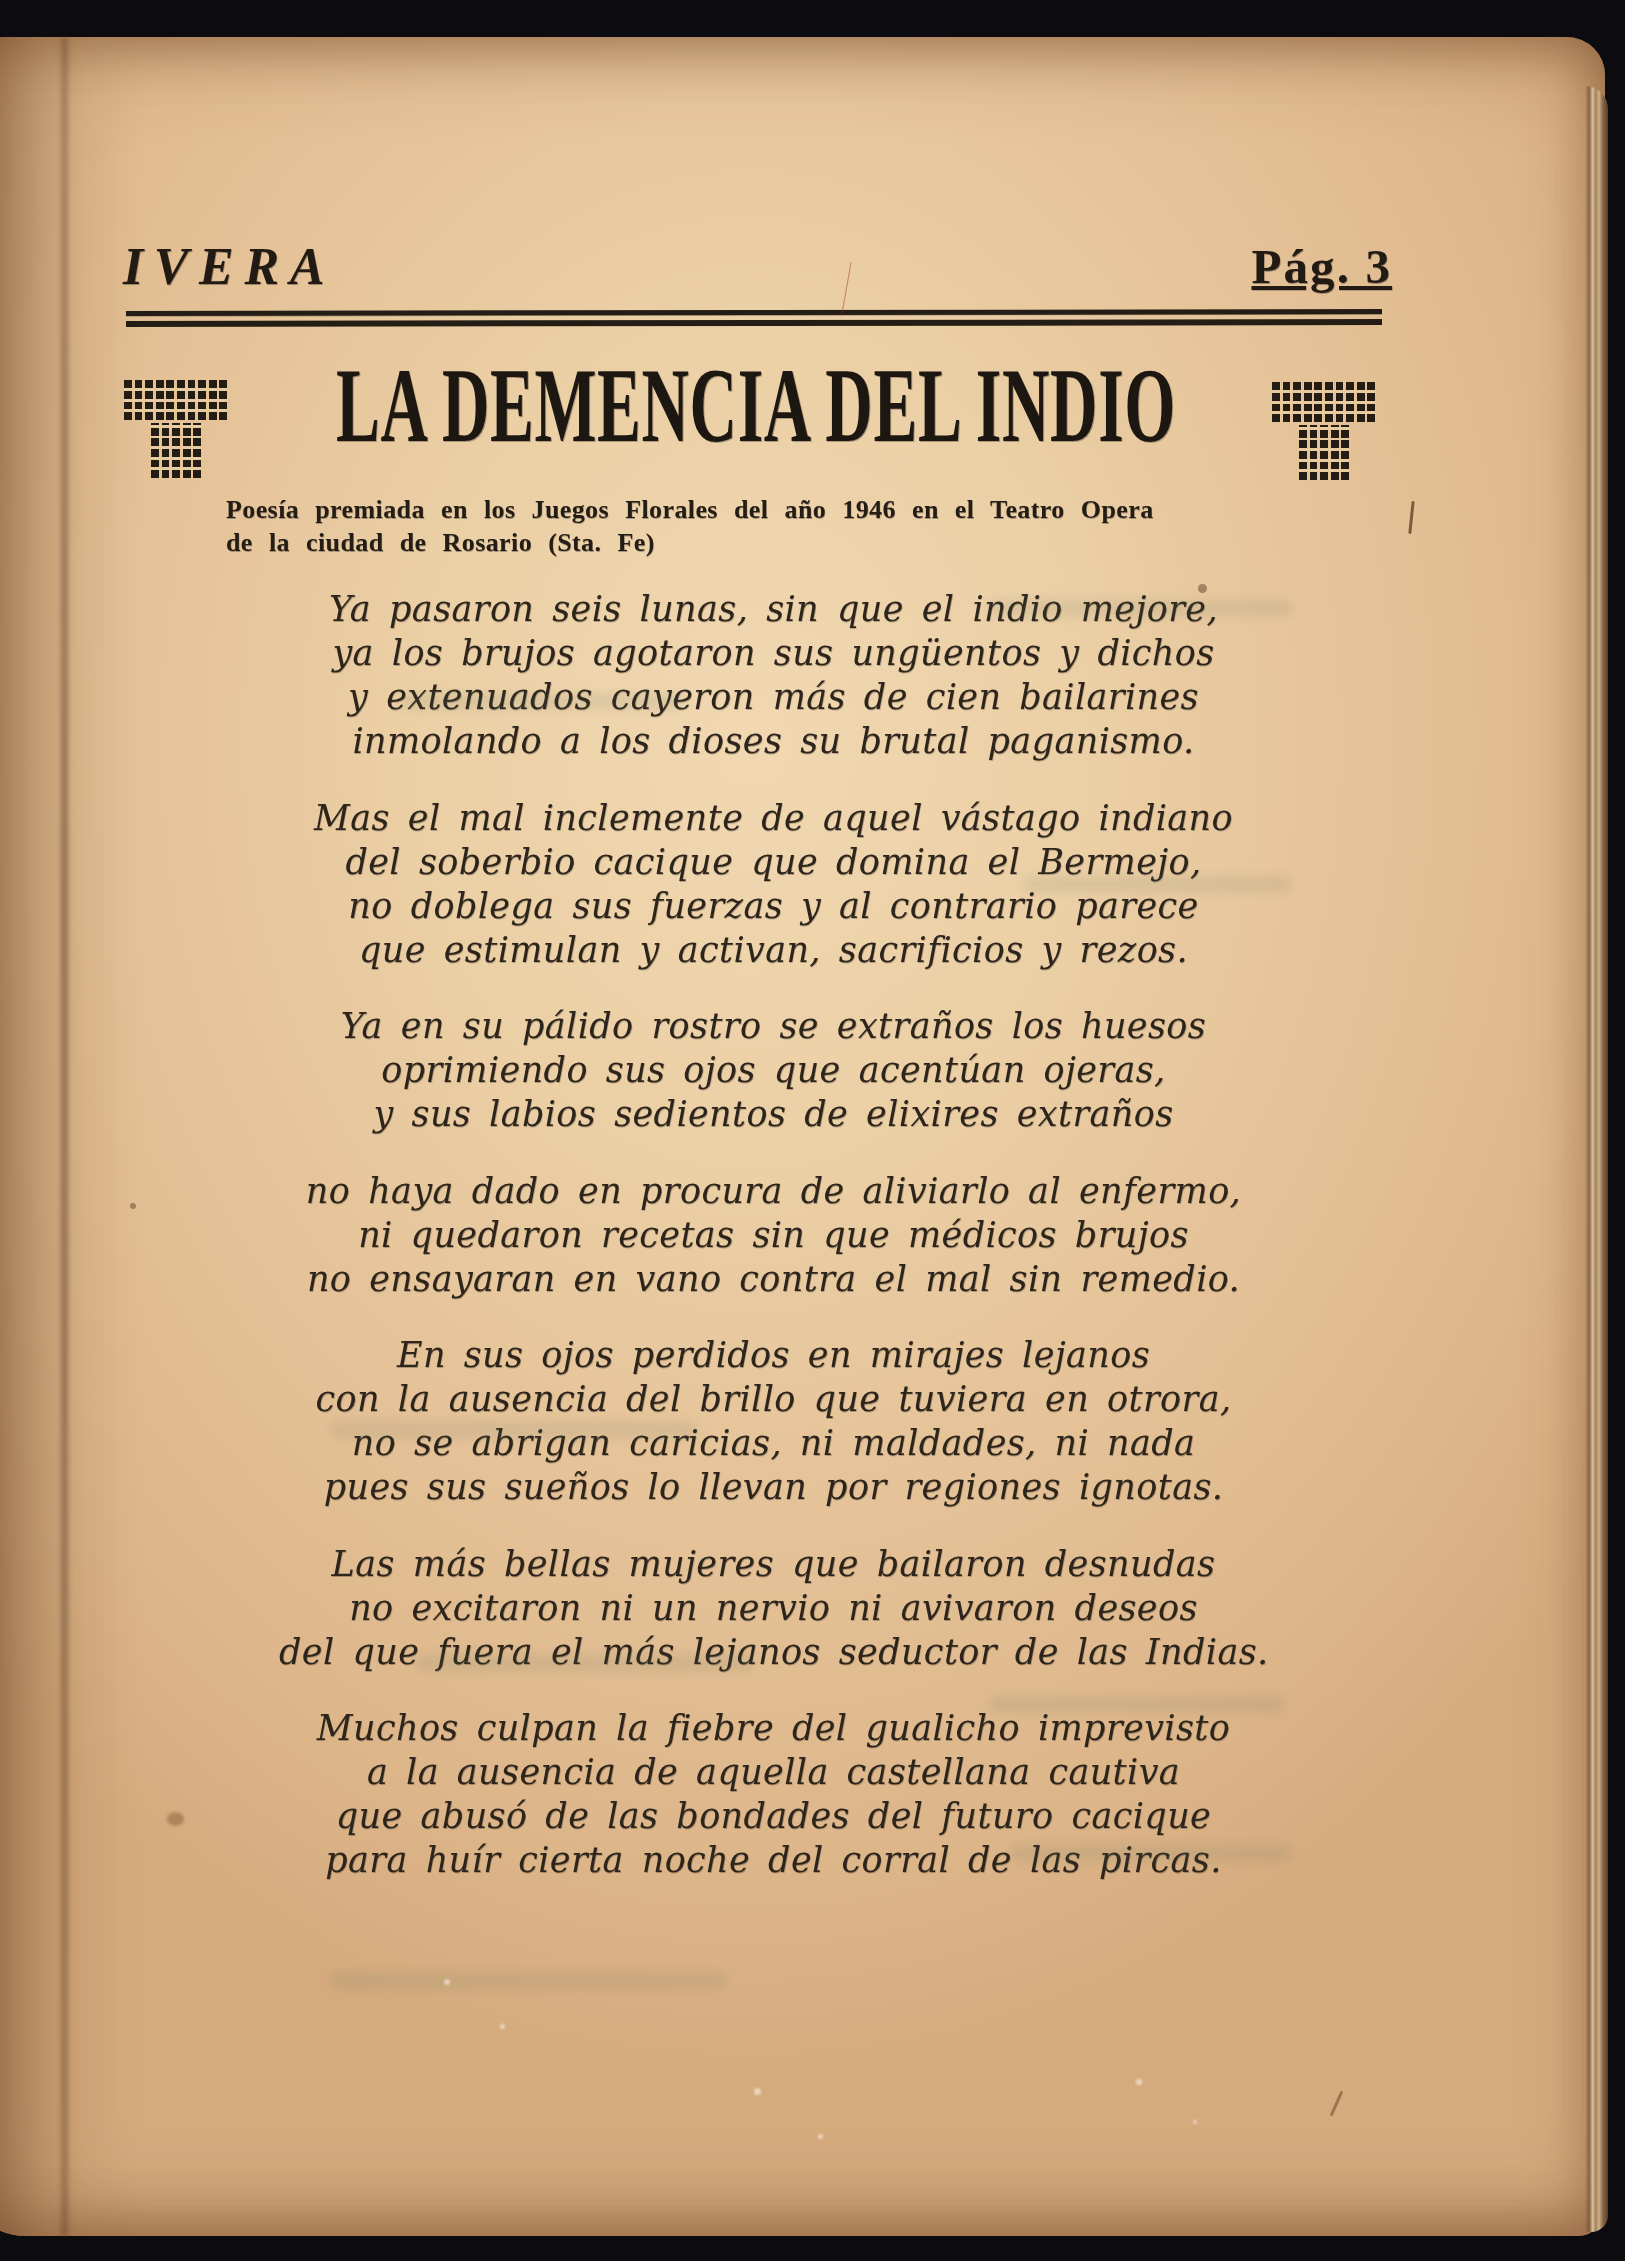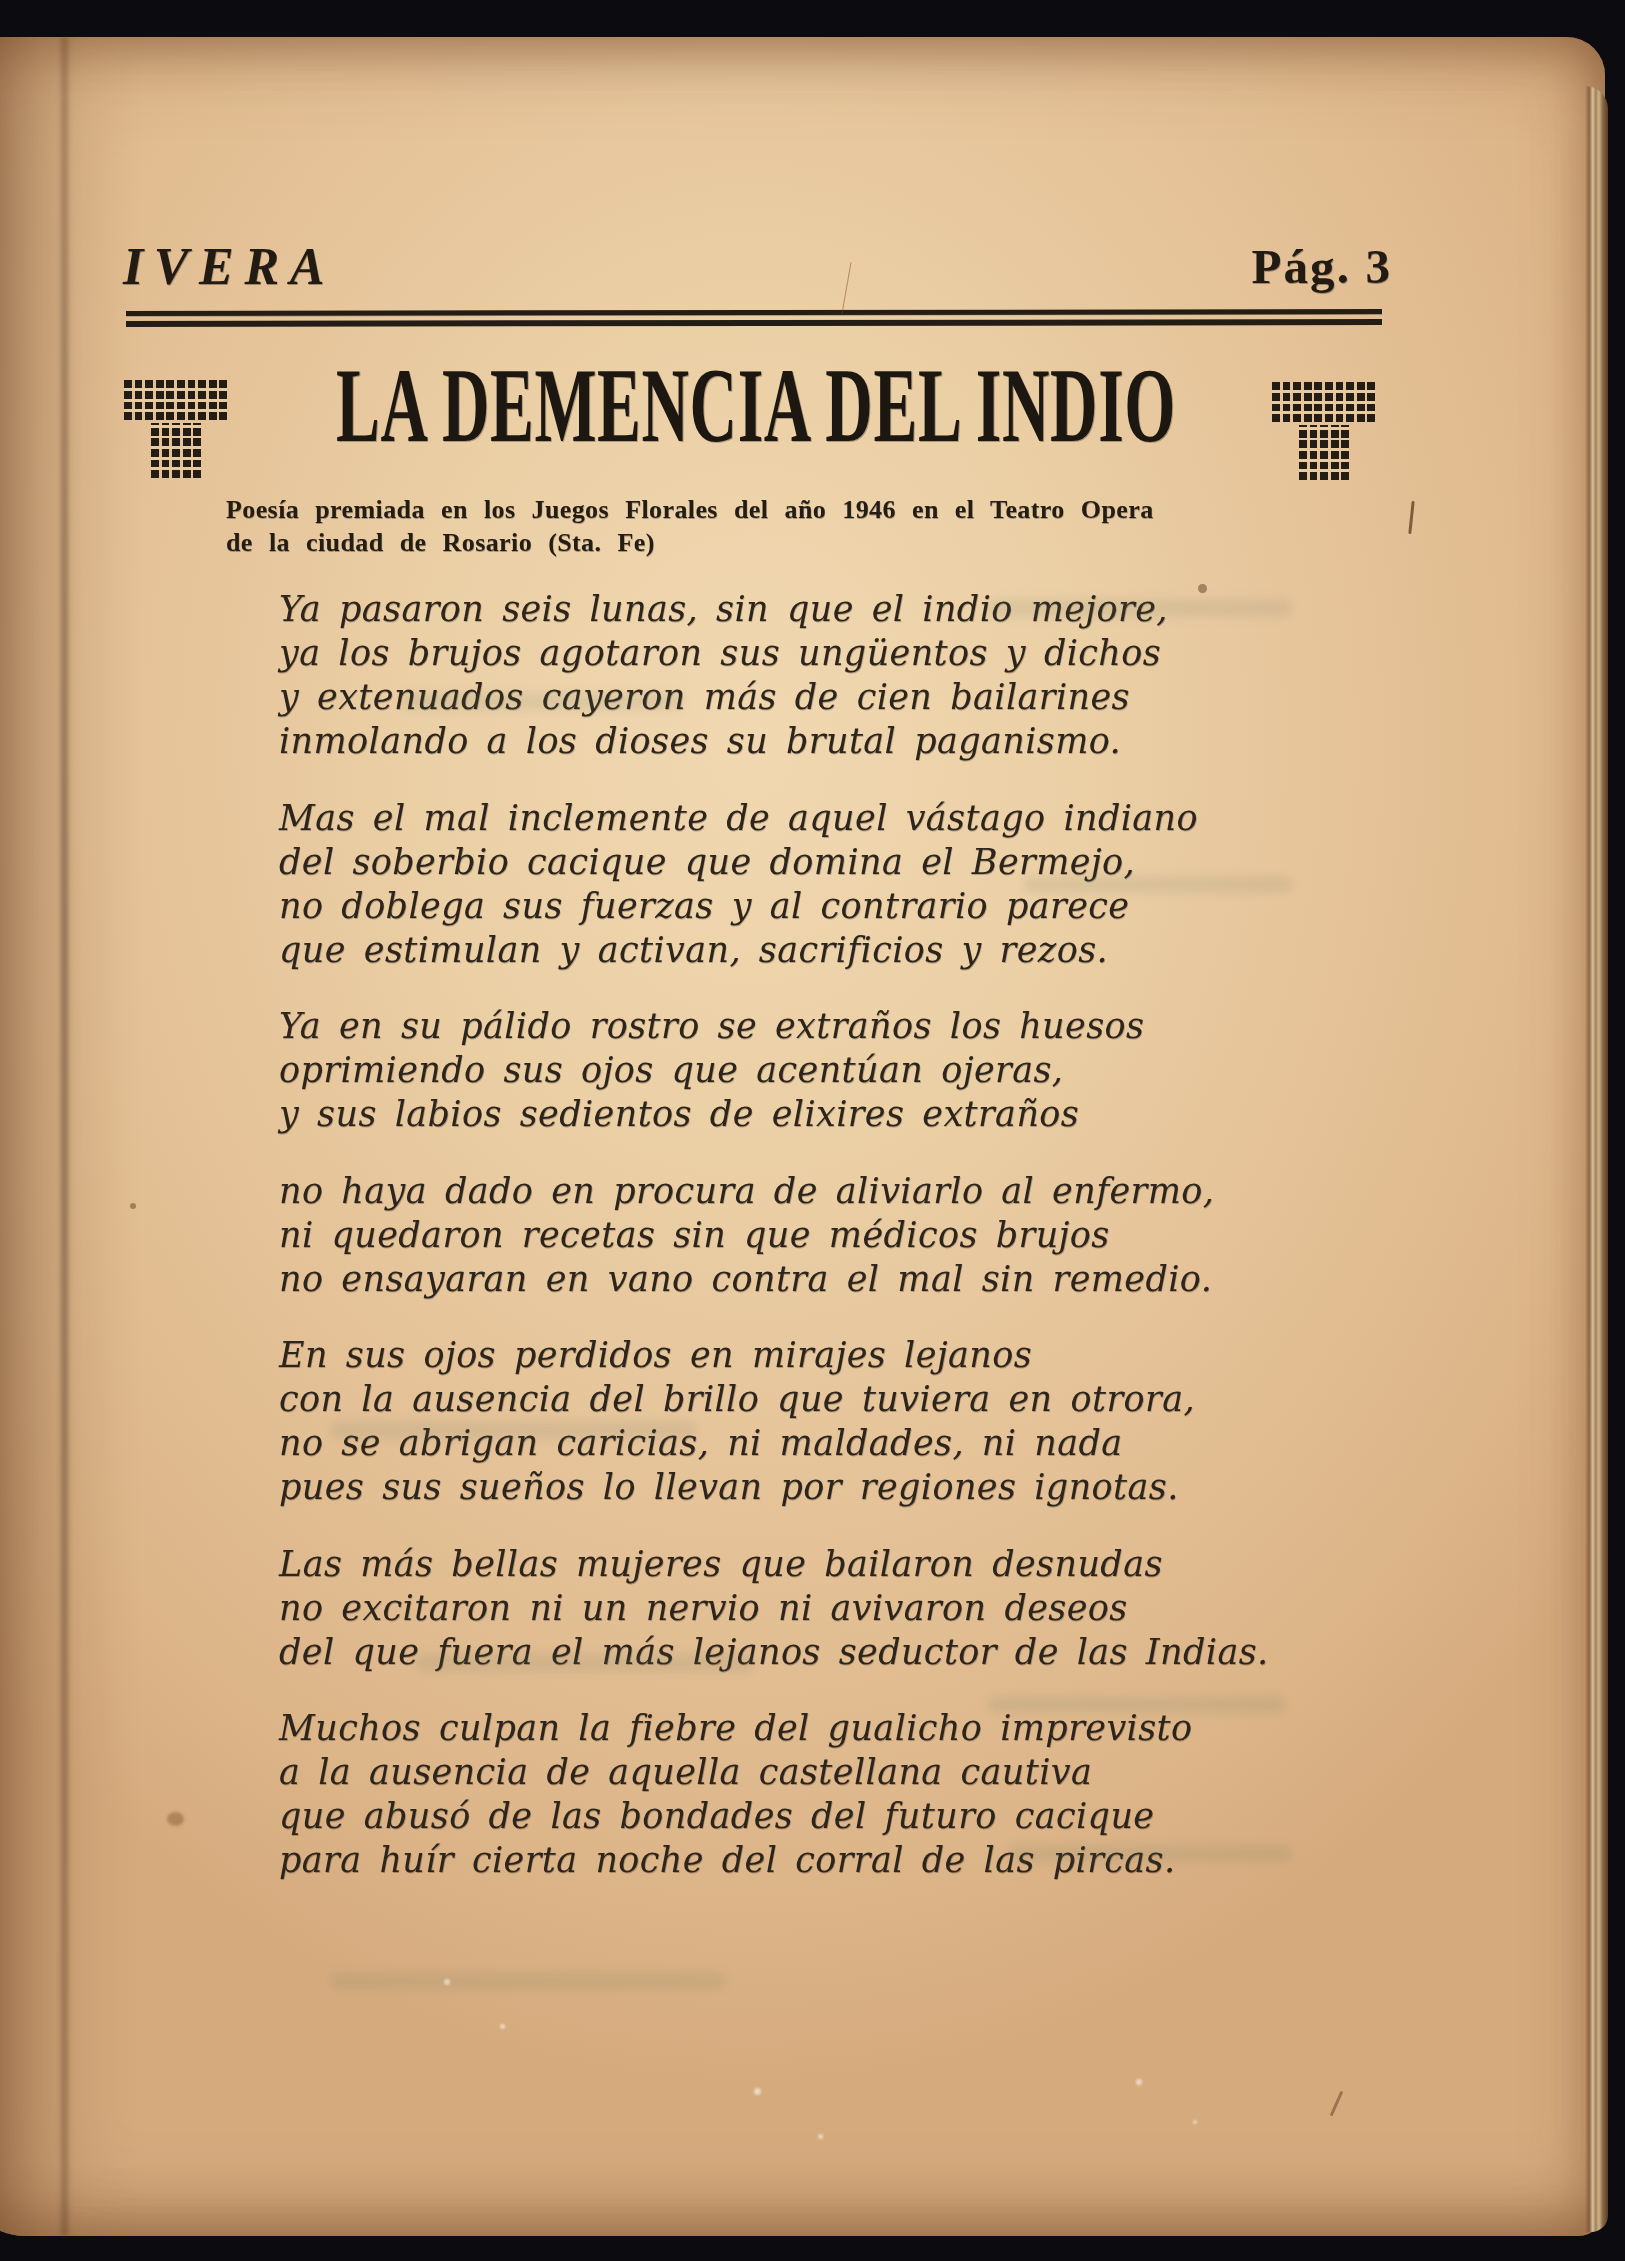--- a/index.html
+++ b/index.html
@@ -44,20 +44,21 @@
     position:absolute;left:160px;top:204px;
     font:italic 700 52px/1 "Liberation Serif",serif;
     letter-spacing:10.6px;color:#221b14;
     text-shadow:0.7px 0.7px 0 rgba(34,27,20,.35);
   }
   .pagenum{
     position:absolute;right:213px;top:205px;
     font:700 49px/1 "Liberation Serif",serif;
     letter-spacing:2.1px;color:#221b14;
     text-shadow:0.7px 0.7px 0 rgba(34,27,20,.35);
+    text-decoration:underline;
   }
   .rule{position:absolute;left:163px;width:1256px;background:#241d15;transform:rotate(-.08deg);}
   .rule-top{top:273px;height:5px;box-shadow:0 0.7px 0 rgba(36,29,21,.4);}
   .rule-bottom{top:283px;height:6.4px;}
 
   
   .orn{position:absolute;width:103px;}
   .orn-left{left:161px;top:343px;}
   .orn-right{left:1309px;top:345px;}
   .orn-bar,.orn-stem{
@@ -84,21 +85,21 @@
   }
 
   
   .poem{
     position:absolute;left:316px;top:550px;width:989px;
     font-family:"DejaVu Serif",serif;font-style:italic;
     font-size:35px;line-height:44px;color:#2d251c;
     letter-spacing:0.4px;word-spacing:6.4px;
     text-shadow:0.6px 0.6px 0 rgba(45,37,28,.30);
   }
-  .stanza{margin:0 0 32.5px 0;}
+  .stanza{margin:0 0 32.5px 0;text-align:center;}
   .line{white-space:nowrap;}
 
   
   .smudge{position:absolute;background:rgba(96,114,92,.12);filter:blur(4.2px);border-radius:8.5px;}
   .spot{position:absolute;border-radius:50%;}
   .spot-a{left:1235px;top:547px;width:8.5px;height:9.2px;background:rgba(106,74,46,.55);filter:blur(0.7px);}
   .spot-b{left:204px;top:1775px;width:17px;height:14px;background:rgba(128,82,44,.45);filter:blur(1.4px);}
   .spot-c{left:167px;top:1166px;width:6.4px;height:6.4px;background:rgba(100,66,38,.5);filter:blur(0.7px);}
   .penmark{position:absolute;background:rgba(98,64,36,.78);border-radius:1.4px;}
   .penmark-1{left:1447px;top:464px;width:2.8px;height:32.5px;transform:rotate(6deg);}

